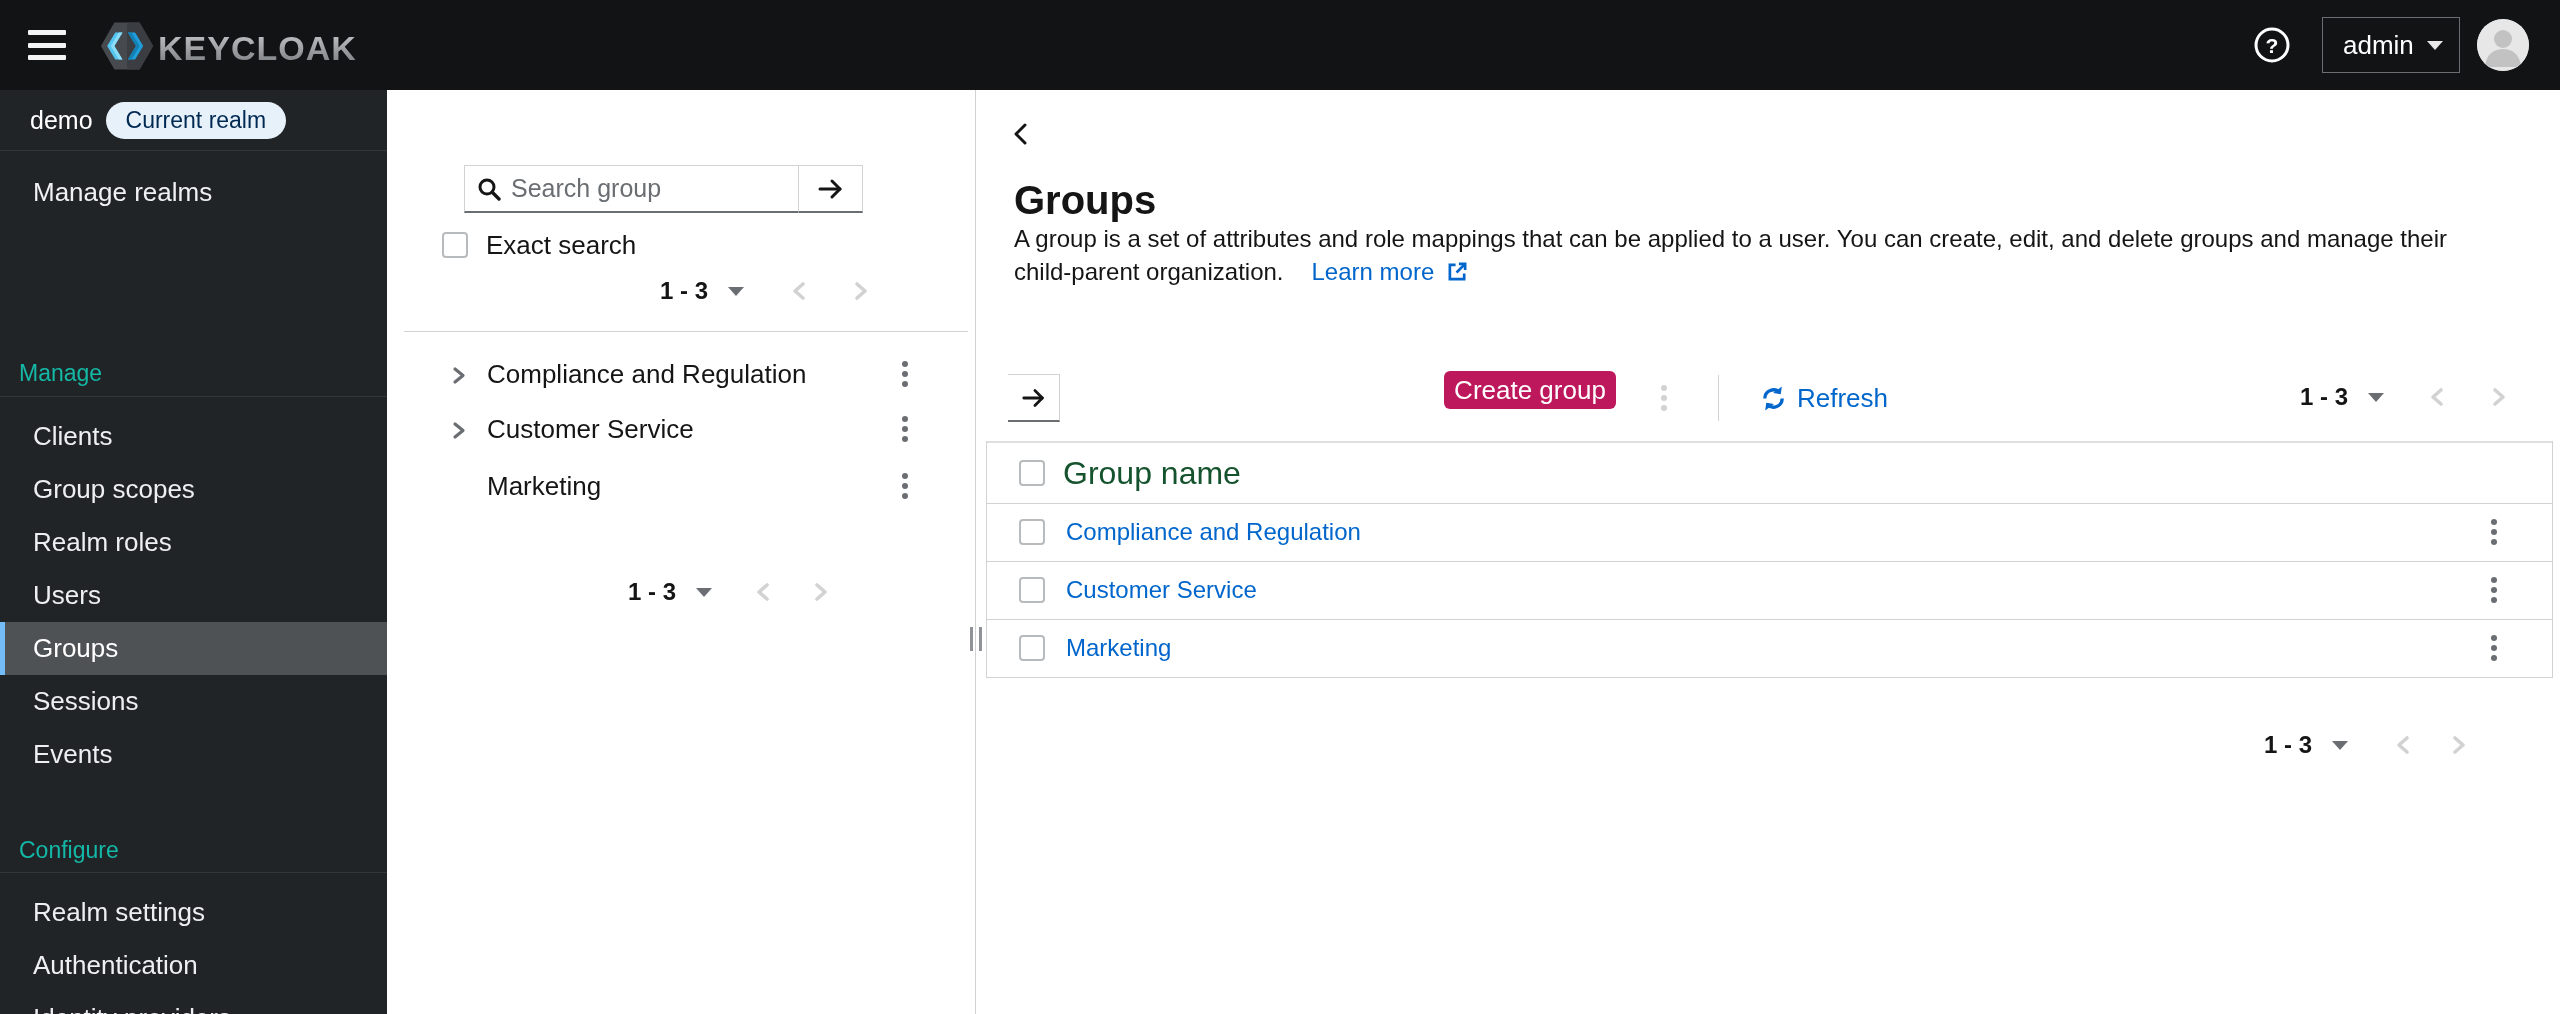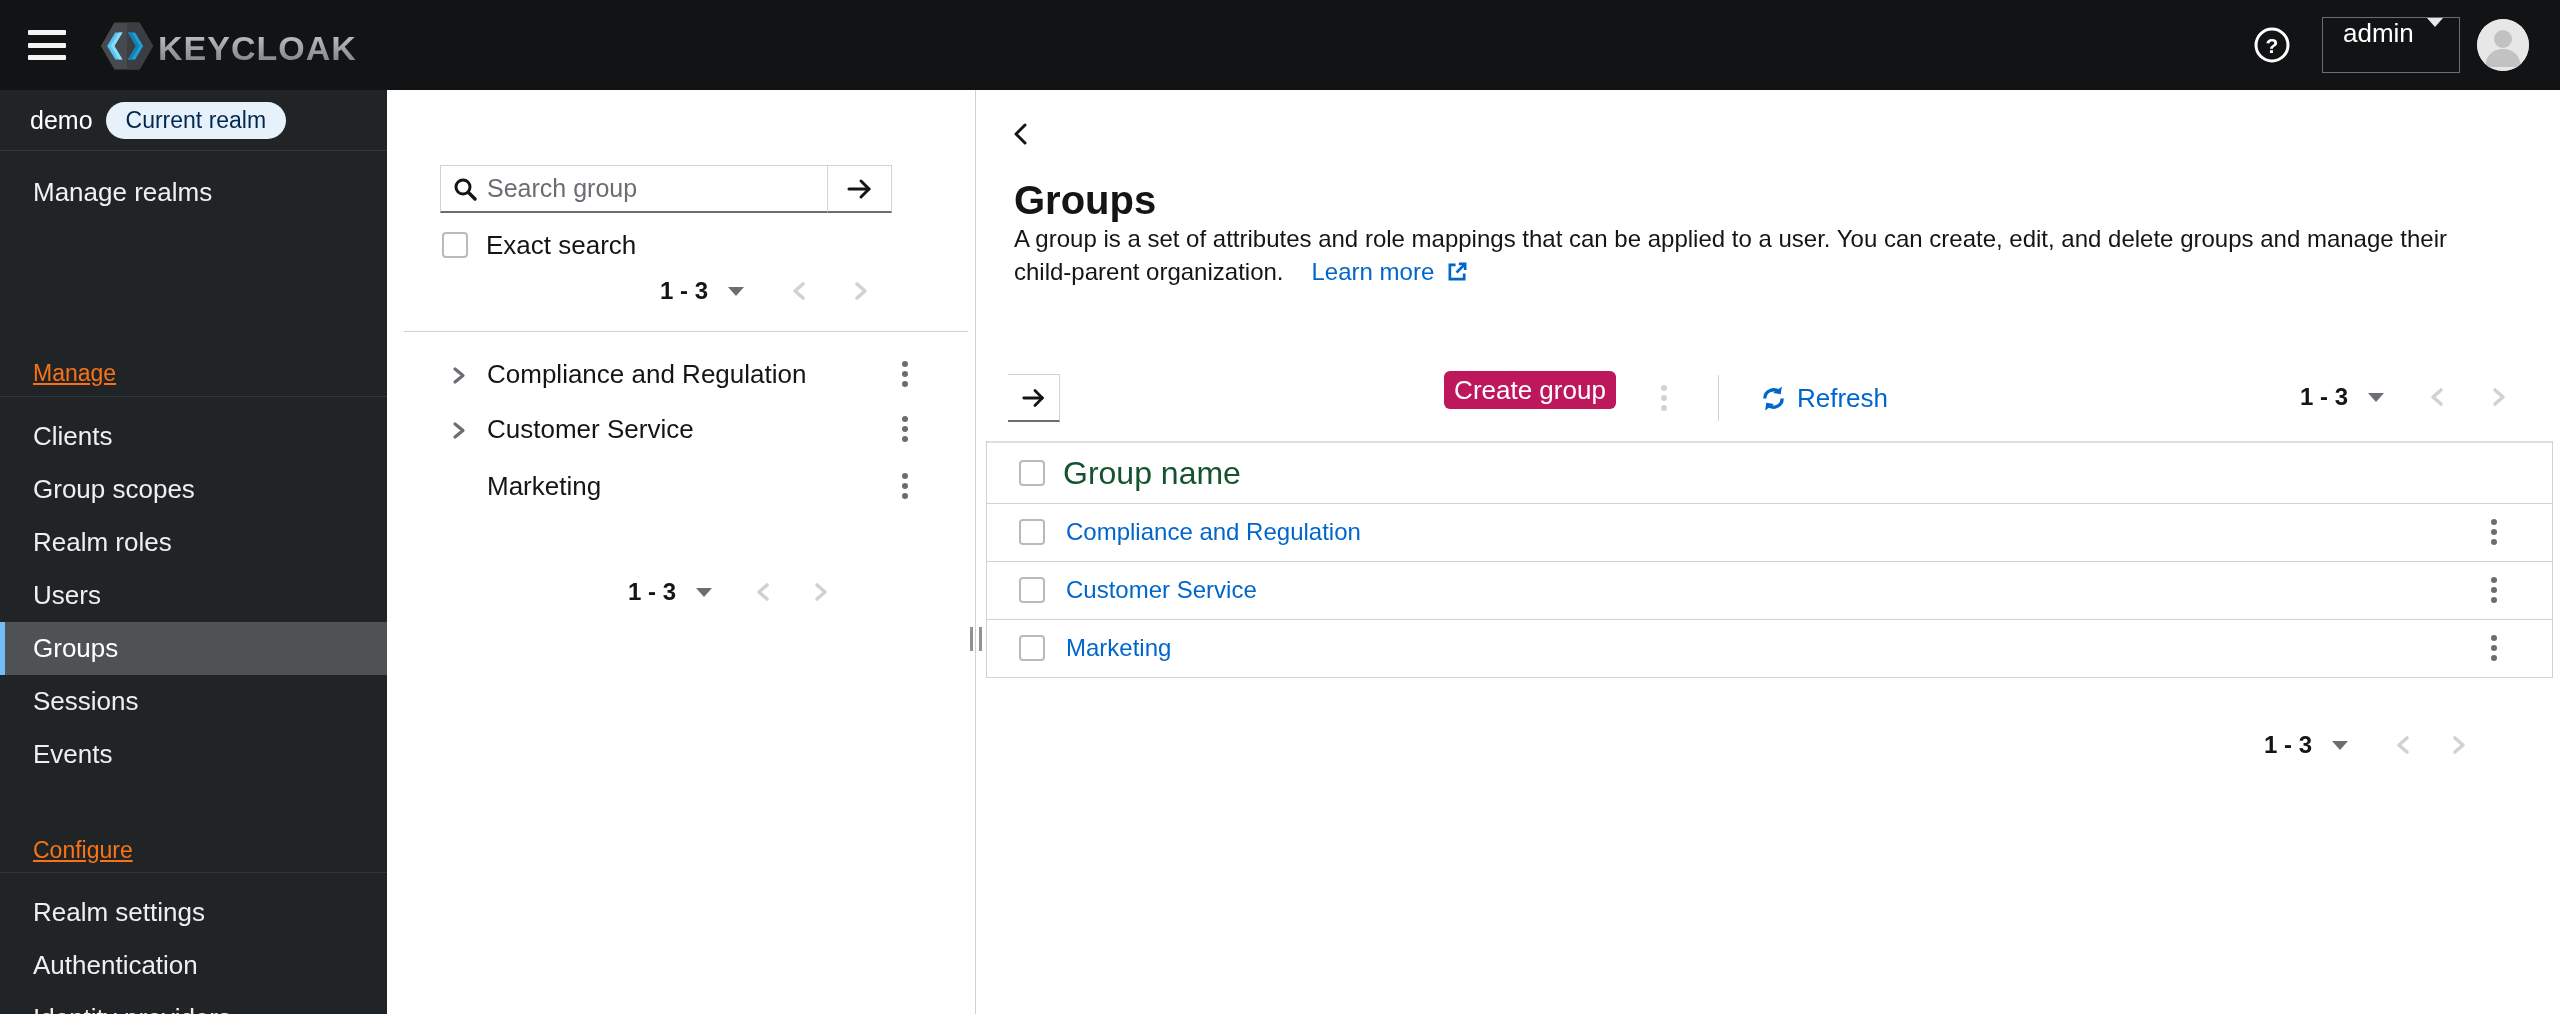--- a/index.html
+++ b/index.html
@@ -9,32 +9,32 @@
   #stage { position:relative; width:2560px; height:1014px; background:#ffffff; }
 
   
   #masthead { left:0; top:0; width:2560px; height:90px; background:#121315; }
   #hamburger { left:28px; top:30px; width:38px; height:30px; display:flex; flex-direction:column; justify-content:space-between; cursor:pointer; }
   #hamburger span { display:block; width:38px; height:5px; background:#f4f4f4; border-radius:1px; }
   #brand { left:100px; top:21px; display:flex; align-items:center; }
   #brand-text { margin-left:4px; font-size:34px; font-weight:700; letter-spacing:1px;
     background:linear-gradient(#c8cbce,#76797c); -webkit-background-clip:text; background-clip:text; color:transparent; }
   #help-btn { left:2253px; top:26px; width:38px; height:38px; cursor:pointer; }
-  #user-dropdown { left:2322px; top:17px; width:138px; height:56px; border:1px solid #6a6e73; display:flex; padding:0 16px 0 20px; cursor:pointer; }
+  #user-dropdown { left:2322px; top:17px; width:138px; height:56px; border:1px solid #6a6e73; display:flex; align-items:center; padding:0 16px 0 20px; cursor:pointer; }
   #user-dropdown .label { color:#ffffff; font-size:26px; flex:1; }
   .caret-down { width:0; height:0; border-left:8px solid transparent; border-right:8px solid transparent; border-top:9px solid #e8e8e8; }
   #avatar { left:2477px; top:19px; width:52px; height:52px; border-radius:50%; overflow:hidden; background:#e7e7e7; }
 
   
   #sidebar { left:0; top:90px; width:387px; height:924px; background:#212427; }
   #realm-row { left:0; top:0; width:387px; height:61px; border-bottom:1px solid #33373b; display:flex; align-items:center; padding-left:30px; }
   #realm-name { color:#ffffff; font-size:25px; }
   #realm-badge { margin-left:13px; height:37px; border-radius:19px; background:#e7f1fa; color:#002952; font-size:23px; display:flex; align-items:center; padding:12px 20px; }
   #manage-realms { left:0; top:70px; width:387px; height:64px; line-height:64px; padding-left:33px; color:#f0f1f2; font-size:26px; cursor:pointer; }
-  .nav-section-label { left:33px; height:30px; line-height:30px; color:#f97316; font-size:23px;text-decoration:underline; }
+  .nav-section-label { left:19px; height:30px; line-height:30px; color:#14b8a6; font-size:23px; }
   .side-divider { left:0; width:387px; height:1px; background:#33373b; }
   .nav-list { left:0; width:387px; list-style:none; }
   .nav-item { height:53px; line-height:53px; padding-left:33px; color:#eeeff0; font-size:26px; cursor:pointer; }
   .nav-item.selected { background:#4f5255; border-left:5px solid #73bcf7; padding-left:28px; color:#ffffff; }
 
   
   .search-box { display:flex; }
   .search-input-wrap { position:relative; background:#fff; }
   .search-input-wrap input { width:100%; height:48px; border:1px solid #d2d2d2; border-bottom:2px solid #6a6e73; padding:0 10px 0 46px; font-size:25px; font-family:inherit; color:#151515; background:#fff; outline:none; }
   .search-input-wrap input::placeholder { color:#6a6e73; opacity:1; }
@@ -147,21 +147,21 @@
     <ul class="abs nav-list" style="top:796px;">
       <li class="nav-item">Realm settings</li>
       <li class="nav-item">Authentication</li>
       <li class="nav-item">Identity providers</li>
 
     </ul>
   </nav>
 
   <section>
     <div class="abs search-box" style="left:440px; top:165px;">
-      <div class="search-input-wrap" style="width:388px;">
+      <div class="search-input-wrap" style="width:335px;margin-left:24px;">
         <span class="search-icon">
           <svg width="24" height="24" viewBox="0 0 24 24">
               <circle cx="10" cy="10" r="7" fill="none" stroke="#151515" stroke-width="3"></circle>
               <line x1="15.5" y1="15.5" x2="22" y2="22" stroke="#151515" stroke-width="3.4" stroke-linecap="round"></line>
             </svg>
         </span>
         <input type="text" placeholder="Search group" style="">
       </div>
       <div class="arrow-btn" style="width:64px;">
         <svg width="28" height="24" viewBox="0 0 28 24">

